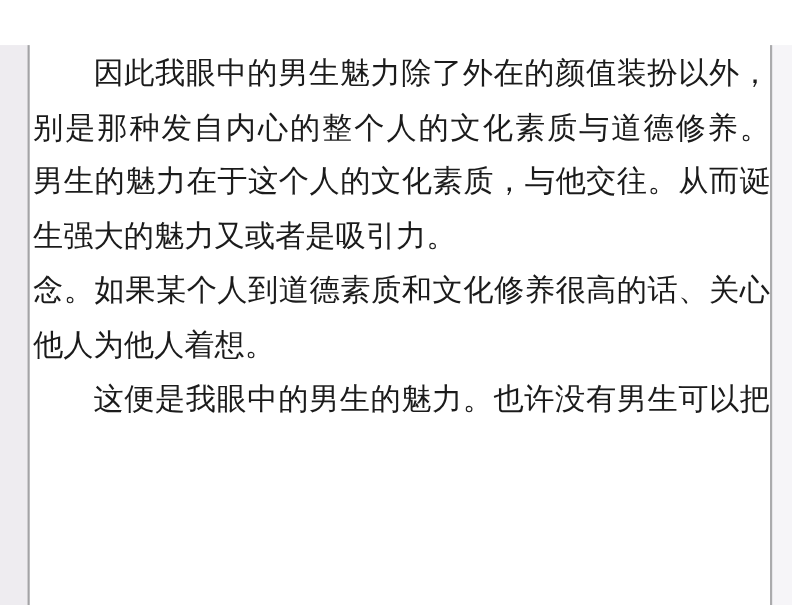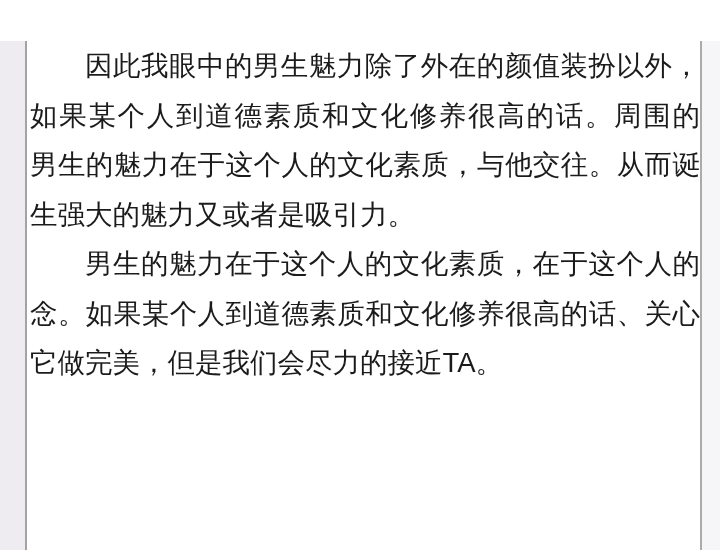--- a/index.html
+++ b/index.html
@@ -88,23 +88,23 @@
 
   <div class="gutter-left"></div>
   <div class="gutter-right"></div>
 
   <div class="border-left"></div>
   <div class="border-right"></div>
   <div class="corner-line"></div>
 
   <div class="text-block">
     <div class="line indent">因此我眼中的男生魅力除了外在的颜值装扮以外，</div>
-    <div class="line">如果某个人到道德素质和文化修养很高的话。周围的</div>
+    <div class="line">别是那种发自内心的整个人的文化素质与道德修养。</div>
     <div class="line">男生的魅力在于这个人的文化素质，与他交往。从而诞</div>
     <div class="line last">生强大的魅力又或者是吸引力。</div>
-    <div class="line indent">男生的魅力在于这个人的文化素质，在于这个人的</div>
     <div class="line">念。如果某个人到道德素质和文化修养很高的话、关心</div>
-    <div class="line last">它做完美，但是我们会尽力的接近TA。</div>
+    <div class="line last">他人为他人着想。</div>
+    <div class="line indent">这便是我眼中的男生的魅力。也许没有男生可以把</div>
   </div>
 
   <div class="scrollbar-thumb"></div>
 
 </div>
 
 </body></html>

